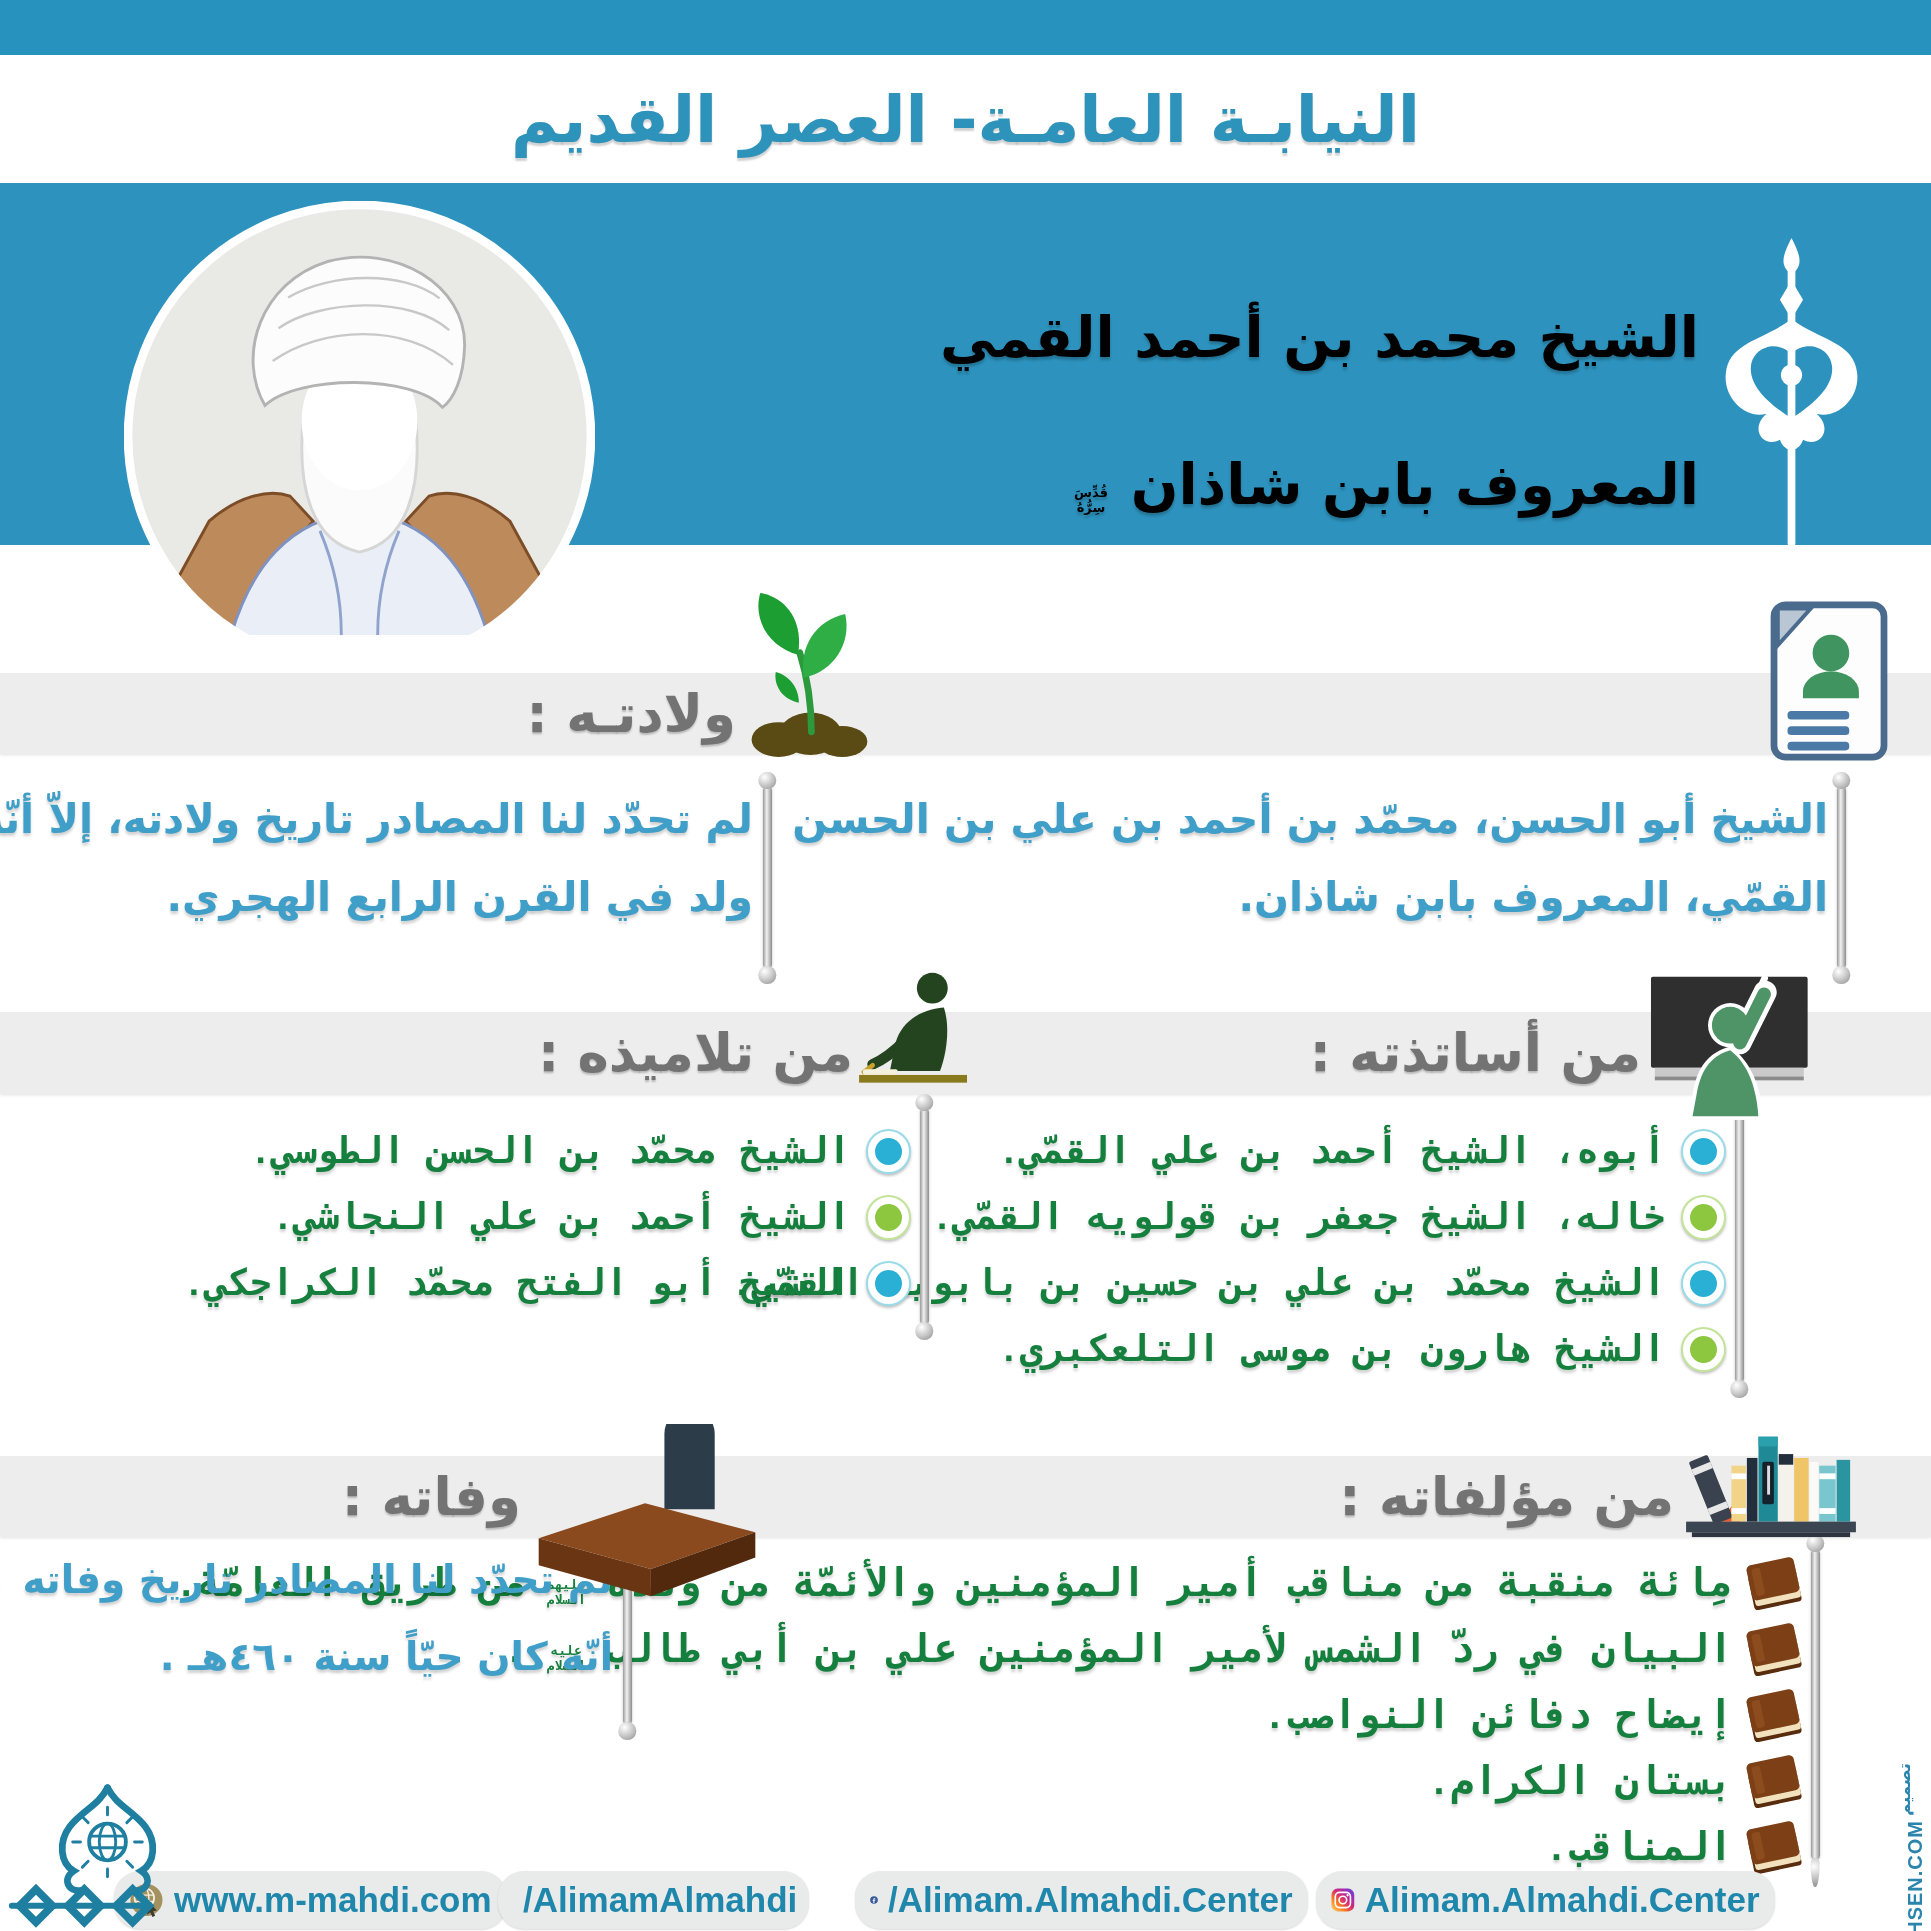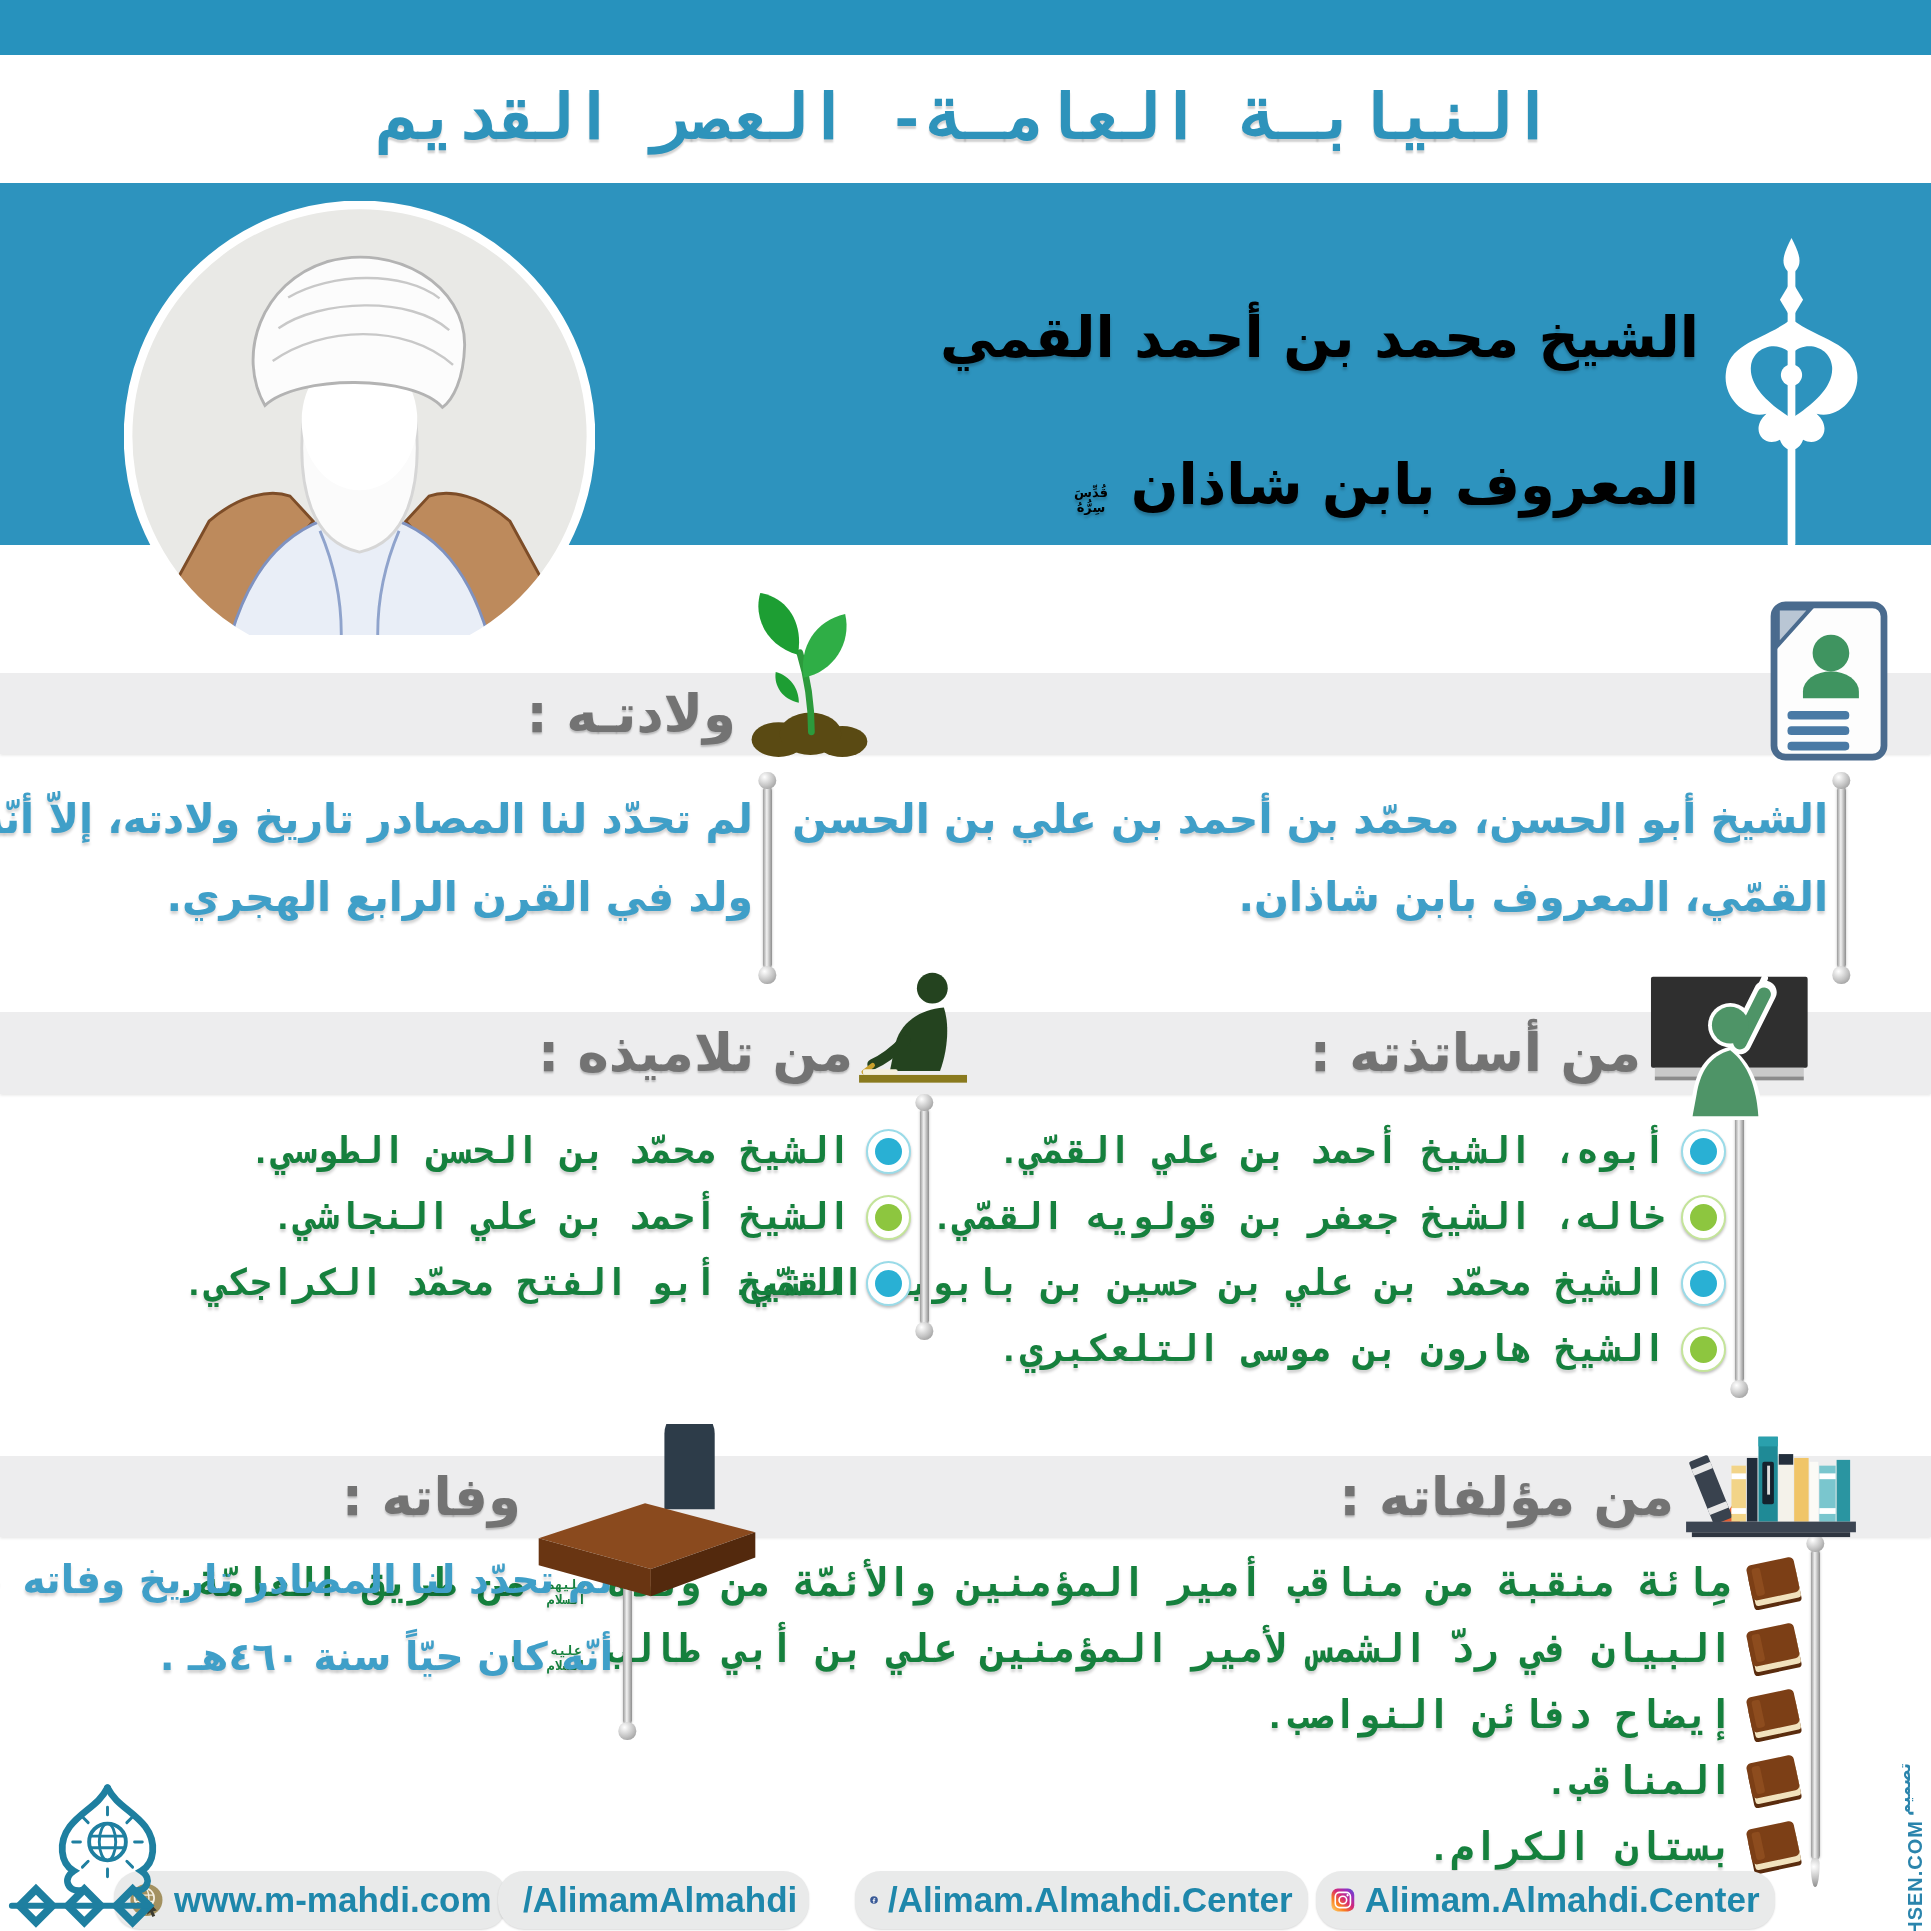--- a/index.html
+++ b/index.html
@@ -4,21 +4,21 @@
 <style>
   html,body{margin:0;padding:0;background:#fff;}
   .canvas{position:relative;width:1931px;height:1931px;background:#ffffff;overflow:hidden;
           font-family:"DejaVu Sans",sans-serif;}
   .abs{position:absolute;}
   .ar{direction:rtl;unicode-bidi:embed;font-weight:bold;white-space:nowrap;}
 
   
   .top-bar{left:0;top:0;width:1931px;height:55px;background:#2792bd;}
   .title-band{left:0;top:55px;width:1931px;height:128px;background:#ffffff;
-              display:flex;align-items:center;justify-content:center;font-family:Liberation Mono, monospace;}
+              display:flex;align-items:center;justify-content:center;}
   .title-band h1{margin:0;font-size:65px;color:#2e93bb;font-weight:bold;
                  text-shadow:0 2.9px 1.9px rgba(0,0,0,.18);}
 
   
   .hero{left:0;top:183px;width:1931px;height:362px;background:#2d93be;}
   .portrait{left:124px;top:201px;z-index:3;}
   .name-line{right:232px;color:#000000;font-size:56px;z-index:2;
              text-shadow:0 2.9px 2.9px rgba(0,0,0,.22);}
   .name1{top:305px;}
   .name2{top:452px;}
@@ -320,32 +320,32 @@
     </div>
     <div class="list-item works-item">
       <svg class="book-ico" width="60" height="56" viewBox="0 0 62 58">
         <g transform="rotate(-12 31 29)">
           <rect x="6" y="16" width="50" height="36" rx="4" fill="#5a2c0e"></rect>
           <rect x="8" y="12" width="48" height="36" rx="3" fill="#f1e2bd"></rect>
           <rect x="6" y="5" width="50" height="37" rx="5" fill="#7c3f16"></rect>
           <rect x="11" y="9" width="9" height="29" rx="3" fill="#8d4c1e"></rect>
         </g>
       </svg>
-      <span class="txt ar">المناقب.</span>
+      <span class="txt ar">بستان الكرام.</span>
     </div>
     <div class="list-item works-item">
       <svg class="book-ico" width="60" height="56" viewBox="0 0 62 58">
         <g transform="rotate(-12 31 29)">
           <rect x="6" y="16" width="50" height="36" rx="4" fill="#5a2c0e"></rect>
           <rect x="8" y="12" width="48" height="36" rx="3" fill="#f1e2bd"></rect>
           <rect x="6" y="5" width="50" height="37" rx="5" fill="#7c3f16"></rect>
           <rect x="11" y="9" width="9" height="29" rx="3" fill="#8d4c1e"></rect>
         </g>
       </svg>
-      <span class="txt ar">بستان الكرام.</span>
+      <span class="txt ar">المناقب.</span>
     </div>
   </div>
 
   <div class="rod" style="left:623px;top:1549px;height:176px;"></div>
   <div class="abs ar btxt" style="right:1318px;top:1558px;width:599px;font-size:39px;">
     <div class="line"><span>لم تحدّد لنا المصادر تاريخ وفاته</span><span class="hon ar">قُدِّسَ سِرُّه</span></div>
     <div class="line">أنّه كان حيّاً سنة ٤٦٠هـ .</div>
   </div>
 
   <svg class="abs logo" width="203" height="147" viewBox="0 0 210 152" fill="none" stroke="#1e7fa0" stroke-width="7" stroke-linecap="round">

